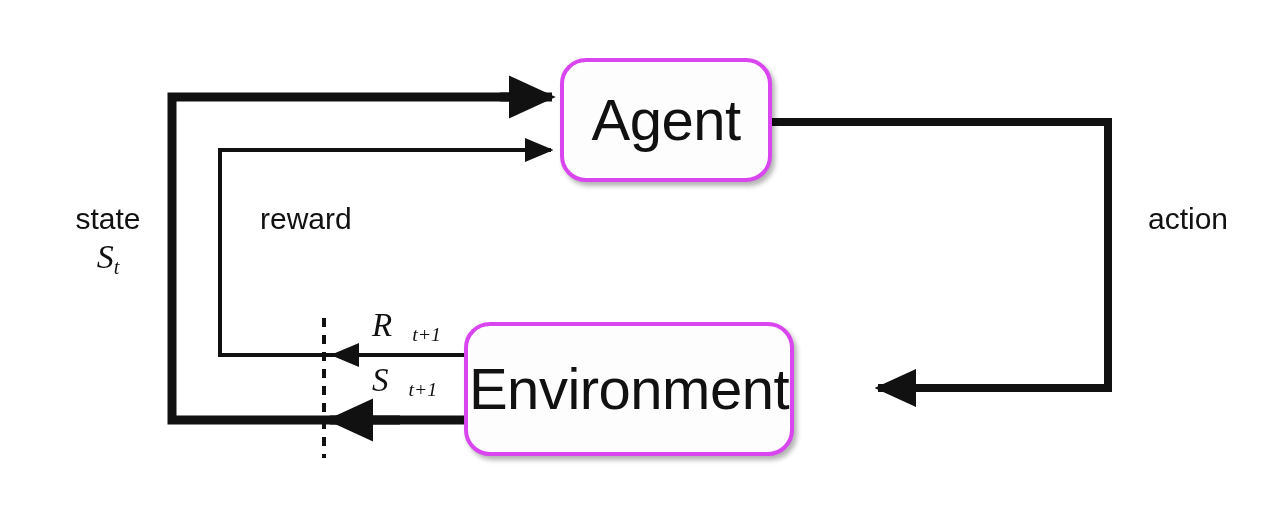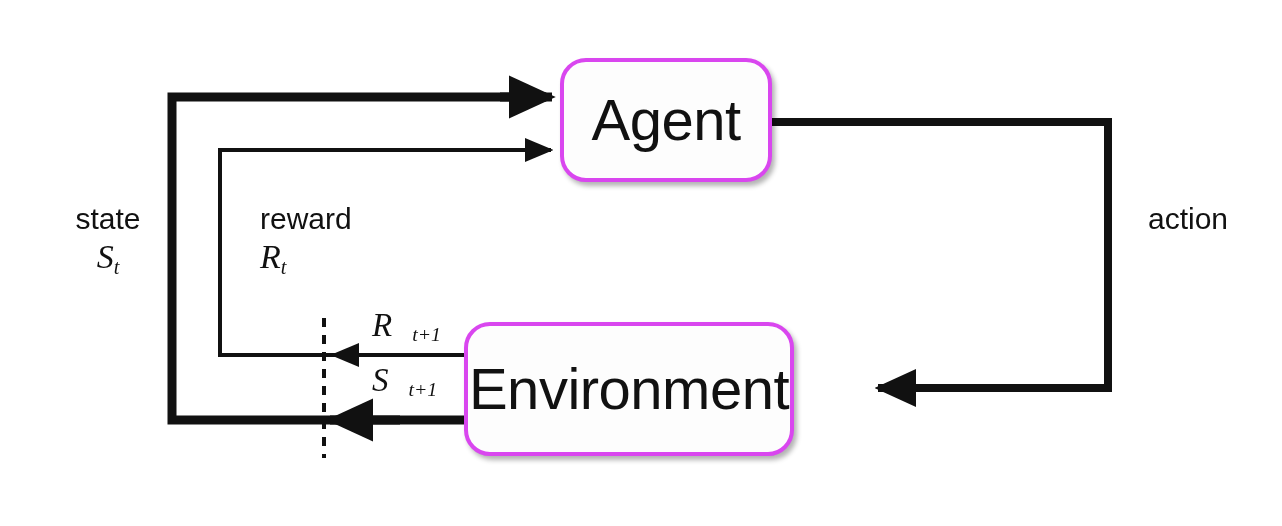--- a/index.html
+++ b/index.html
@@ -144,21 +144,20 @@
     <span class="node-label">Environment</span>
   </div>
 
   <div class="edge-label" id="label-state">
     <span class="word">state</span>
     <span class="sym"><span>S</span><sub>t</sub></span>
   </div>
 
   <div class="edge-label" id="label-reward">
     <span class="word">reward</span>
-    <span class="sym"><span>R</span><sub>t</sub></span>
   </div>
 
   <div class="edge-label" id="label-action">
     <span class="word">action</span>
   </div>
 
   <div class="sym-inline" id="label-r-next"><span>R</span><sub>t+1</sub></div>
 
   <div class="sym-inline" id="label-s-next"><span>S</span><sub>t+1</sub></div>
 

